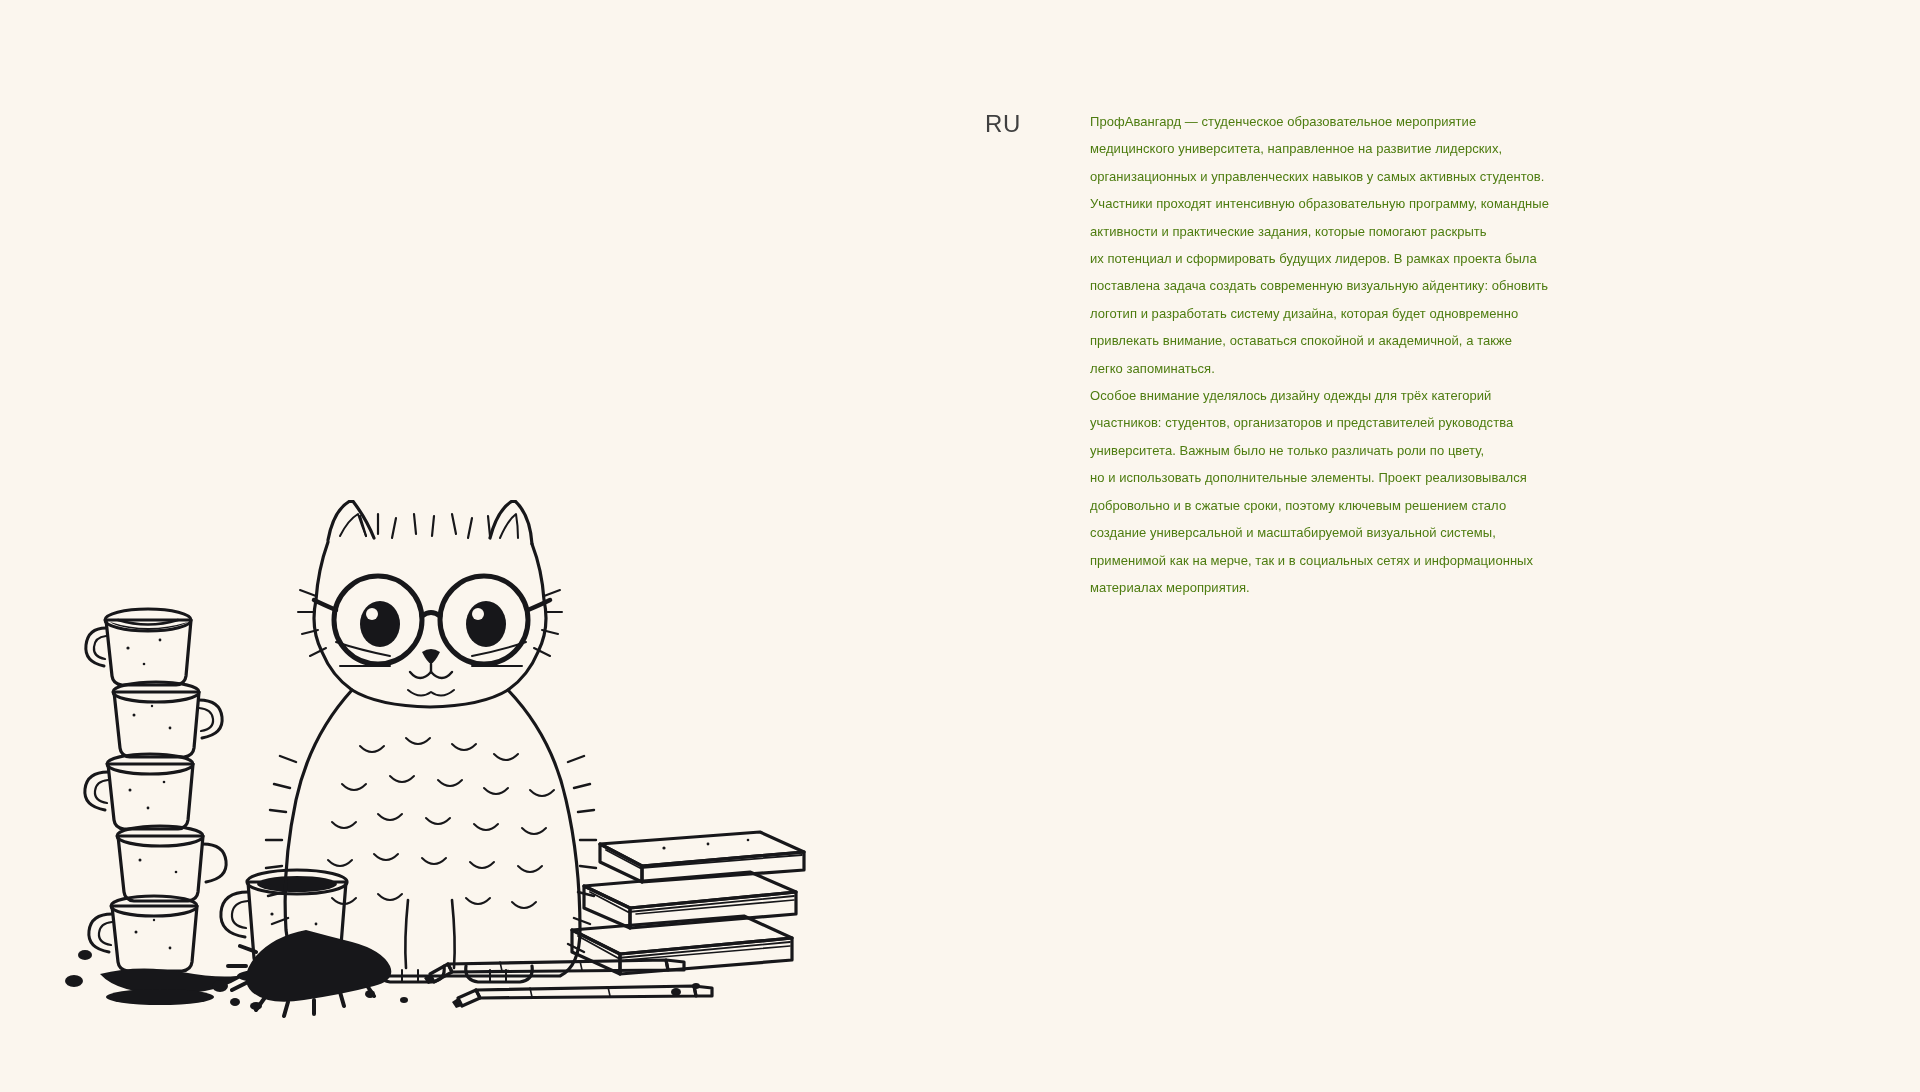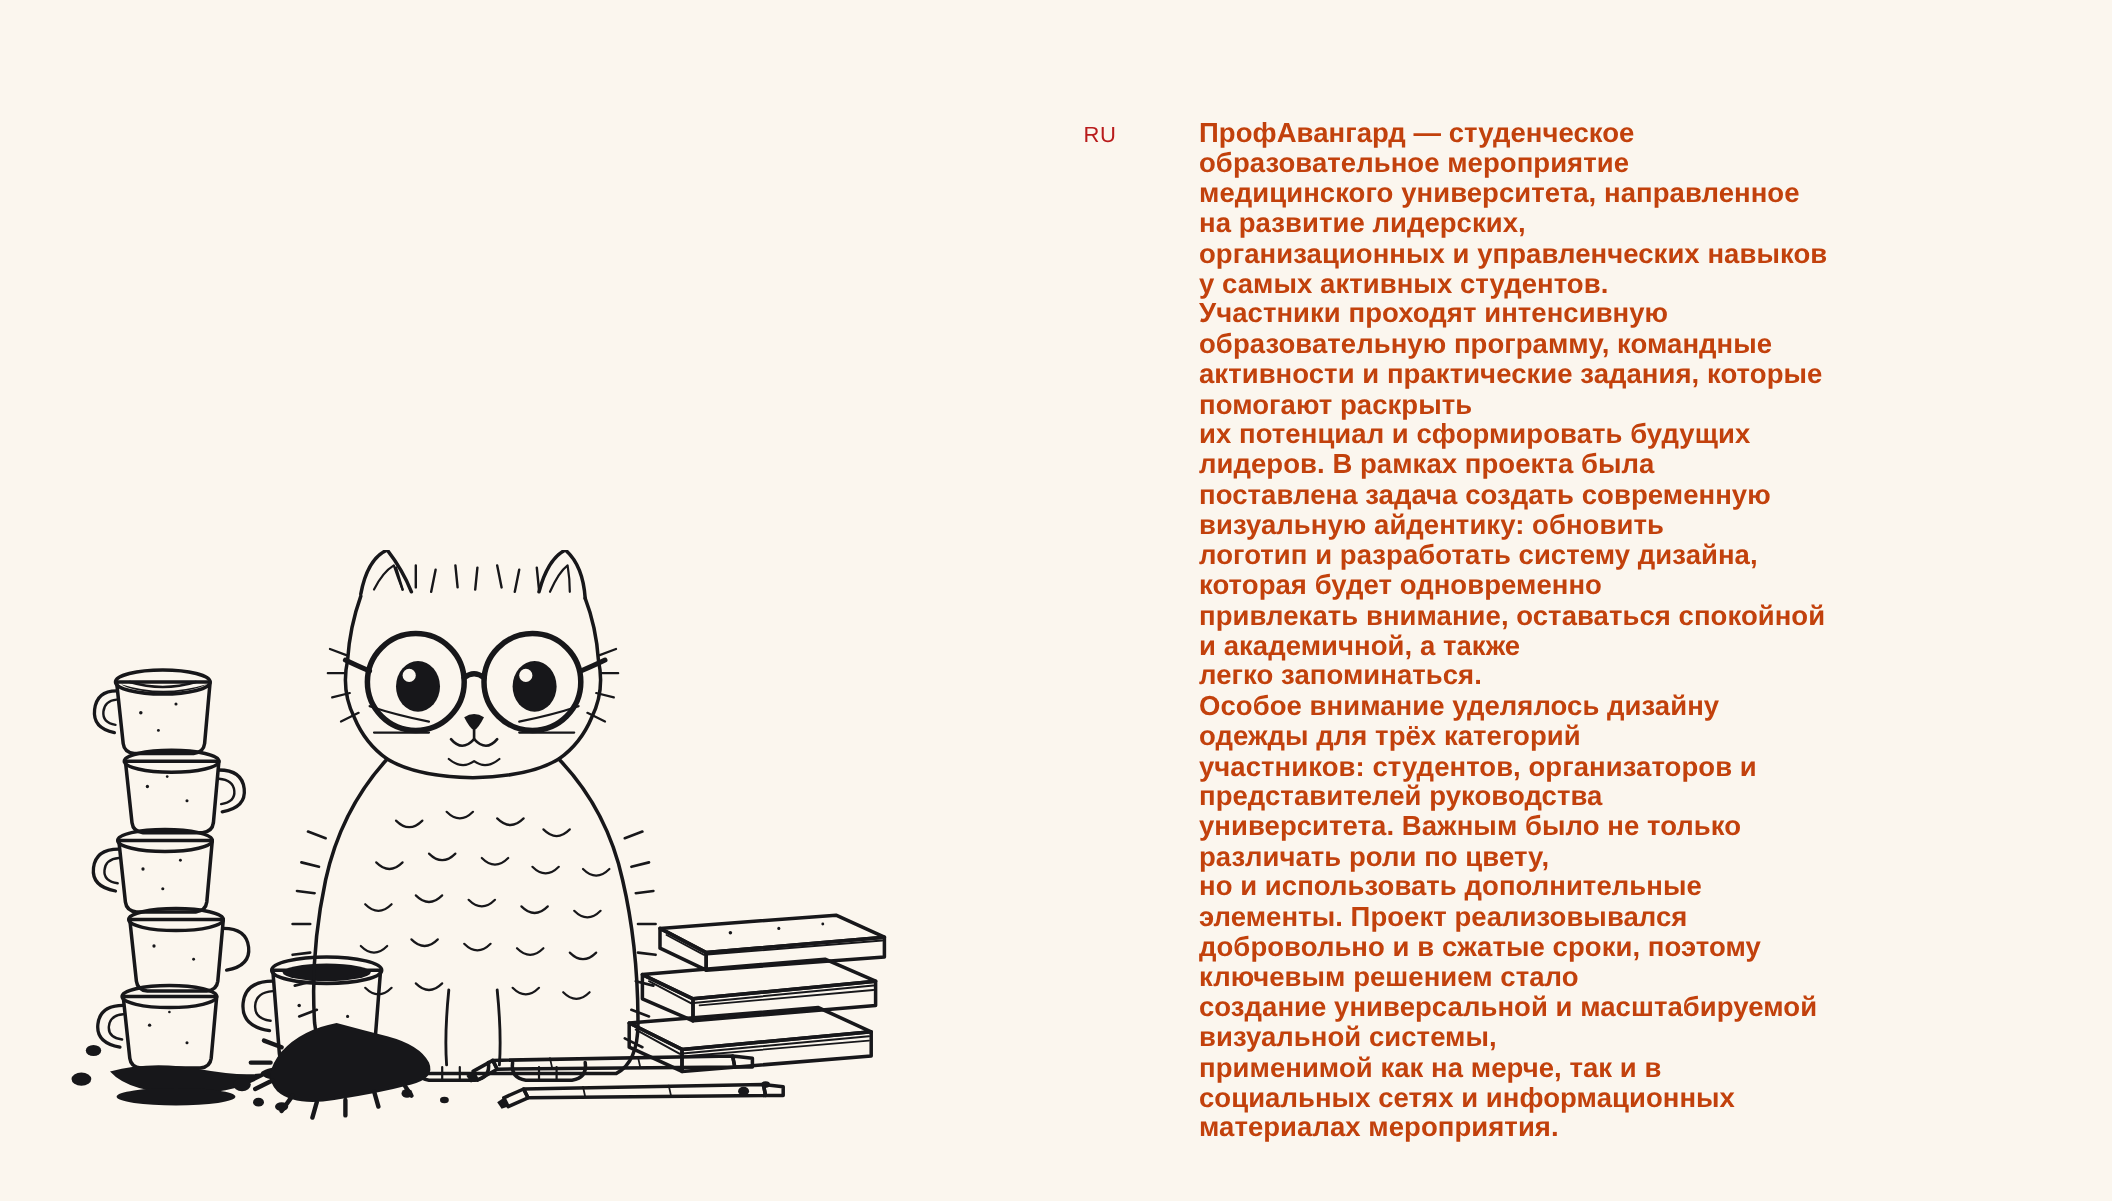--- a/index.html
+++ b/index.html
@@ -48,41 +48,40 @@
   }
 
   .lang-block {
     display: flex;
     align-items: flex-start;
   }
 
   .lang-label {
     width: 105px;
     flex: 0 0 105px;
-    font-size: 20px;
+    font-size: 24px;
     line-height: 27px;
     letter-spacing: 0.6px;
-    color: #b91c1c;
+    color: #404040;
     font-weight: 400;
     padding-top: 2px;
     user-select: none;
   }
 
   .lang-body {
     flex: 1 1 auto;
     max-width: 630px;
   }
 
   .para {
-    font-size: 25px;
+    font-size: 13px;
     line-height: 27.4px;
-    color: #c2410c;
+    color: #4d7c0f;
     letter-spacing: 0.05px;
     white-space: pre-line;
-    font-weight: bold;
   }
   .para + .para { }
 </style>
 </head>
 <body>
 
 <div class="page">
 
   <div class="illustration-panel">
     <svg viewBox="0 0 760 520" xmlns="http://www.w3.org/2000/svg" aria-hidden="true">

